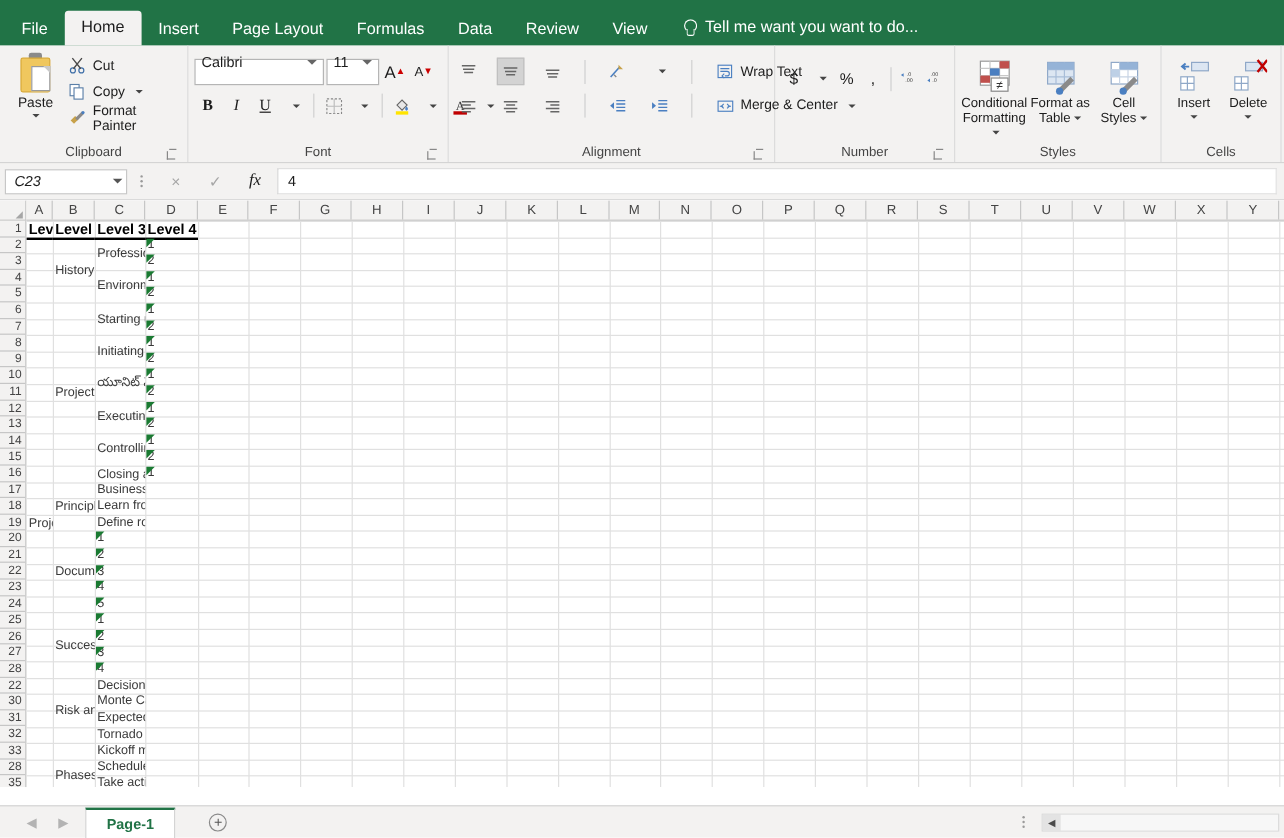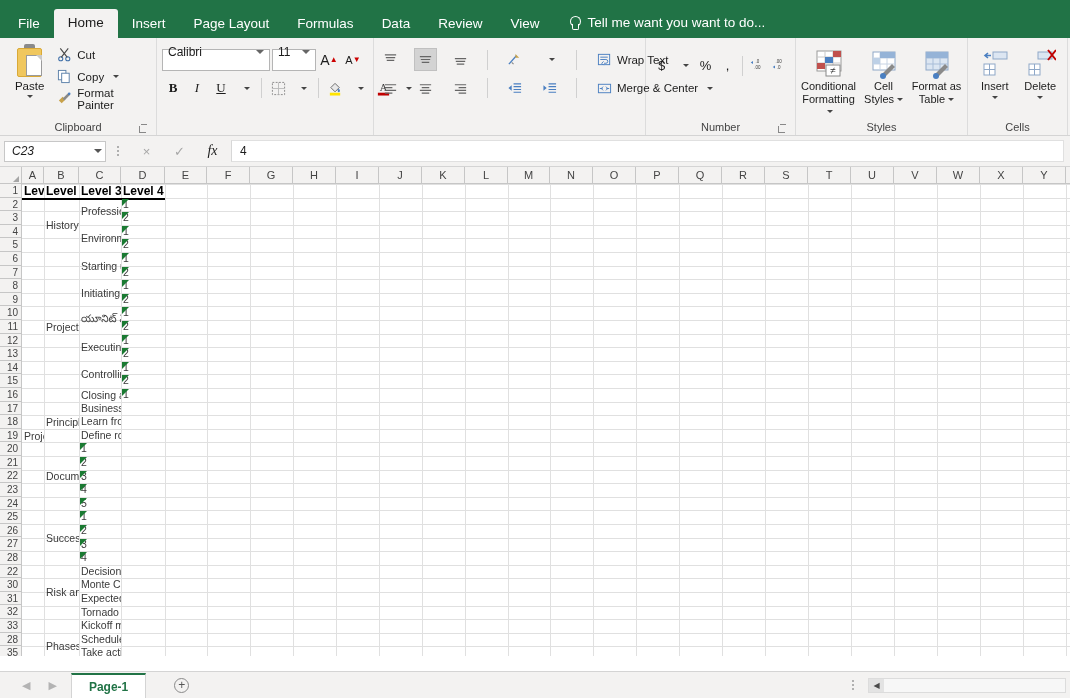--- a/index.html
+++ b/index.html
@@ -466,20 +466,24 @@
                 <text x="8" y="11" font-size="11" text-anchor="middle" fill="#3a3a3a" font-family="serif">A</text>
                 <rect x="2" y="12.5" width="12" height="3" fill="#c00000"></rect>
               </svg>
             </span>
         </div>
         <div class="tbtn">
             <span class="mini-caret"></span>
           </div>
       </div>
     </div>
+    <div class="group-title">
+      <span>Font</span>
+      <span class="dialog-launcher"></span>
+    </div>
   </div>
 
   <div class="group aligngrp">
     <div class="group-body" style="flex-direction:column;padding-top:5px;">
       <div class="alrow">
         <div class="abtn">
           <span class="ico">
               <svg viewBox="0 0 16 16">
                 <path d="M2 3h12M3 6h10M4 9h8" stroke="#666" stroke-width="1.3"></path>
               </svg>
@@ -569,20 +573,24 @@
               <svg viewBox="0 0 16 16">
                 <rect x="1.5" y="3.5" width="13" height="9" fill="none" stroke="#4a7fc1" stroke-width="1"></rect>
                 <path d="M3 8h3M10 8h3" stroke="#4a7fc1" stroke-width="1"></path>
                 <path d="M6.5 6 L4.5 8 L6.5 10 M9.5 6 L11.5 8 L9.5 10" stroke="#4a7fc1" stroke-width="1" fill="none"></path>
               </svg>
             </span>
           <span>Merge &amp; Center</span>
           <span class="mini-caret"></span>
         </div>
       </div>
+    </div>
+    <div class="group-title">
+      <span>Alignment</span>
+      <span class="dialog-launcher"></span>
     </div>
   </div>
 
   <div class="group numgrp">
     <div class="group-body" style="flex-direction:column;padding-top:7px;">
       <div class="nrow">
         <div class="nbtn">
             <span>$</span>
           </div>
         <div class="nbtn">
@@ -630,38 +638,38 @@
               <rect x="20" y="3" width="8" height="6" fill="#c0504d"></rect>
               <rect x="12" y="9" width="8" height="6" fill="#4a7fc1"></rect>
               <rect x="4" y="15" width="8" height="6" fill="#c0504d"></rect>
               <rect x="13" y="17" width="14" height="11" fill="#fff" stroke="#888"></rect>
               <text x="20" y="26" font-size="10" text-anchor="middle" fill="#333">≠</text>
             </svg></span>
         <span class="lbl"><span>Conditional Formatting</span><span class="cw"></span></span>
       </div>
       <div class="sbtn">
         <span class="bigico"><svg viewBox="0 0 32 32">
+              <rect x="5" y="4" width="22" height="18" fill="#dce6f2" stroke="#8fa8c8"></rect>
+              <path d="M5 10h22M5 16h22M12 4v18M19 4v18" stroke="#a8bdd8"></path>
+              <rect x="5" y="4" width="22" height="6" fill="#95b3d7"></rect>
+              <path d="M14 26 L24 16 L27 19 L17 29 Z" fill="#8a8a8a"></path>
+              <circle cx="15" cy="28" r="3" fill="#4a7fc1"></circle>
+            </svg></span>
+        <span class="lbl"><span>Format as Table</span><span class="cw"></span></span>
+      </div>
+      <div class="sbtn">
+        <span class="bigico"><svg viewBox="0 0 32 32">
               <rect x="5" y="4" width="22" height="18" fill="#fff" stroke="#8fa8c8"></rect>
               <path d="M5 10h22M5 16h22M12 4v18M19 4v18" stroke="#c8d4e4"></path>
               <rect x="12" y="4" width="15" height="6" fill="#95b3d7"></rect>
               <rect x="5" y="10" width="7" height="6" fill="#bdd0e6"></rect>
               <path d="M14 26 L24 16 L27 19 L17 29 Z" fill="#8a8a8a"></path>
               <circle cx="15" cy="28" r="3" fill="#4a7fc1"></circle>
             </svg></span>
         <span class="lbl"><span>Cell Styles</span><span class="cw"></span></span>
-      </div>
-      <div class="sbtn">
-        <span class="bigico"><svg viewBox="0 0 32 32">
-              <rect x="5" y="4" width="22" height="18" fill="#dce6f2" stroke="#8fa8c8"></rect>
-              <path d="M5 10h22M5 16h22M12 4v18M19 4v18" stroke="#a8bdd8"></path>
-              <rect x="5" y="4" width="22" height="6" fill="#95b3d7"></rect>
-              <path d="M14 26 L24 16 L27 19 L17 29 Z" fill="#8a8a8a"></path>
-              <circle cx="15" cy="28" r="3" fill="#4a7fc1"></circle>
-            </svg></span>
-        <span class="lbl"><span>Format as Table</span><span class="cw"></span></span>
       </div>
     </div>
     <div class="group-title">Styles</div>
   </div>
 
   <div class="group cellsgrp">
     <div class="group-body" style="padding-top:4px;gap:2px;">
       <div class="sbtn" style="width:46px;">
         <span class="bigico"><svg viewBox="0 0 32 32">
               <rect x="14" y="4" width="14" height="7" fill="#dce6f2" stroke="#8fa8c8"></rect>

